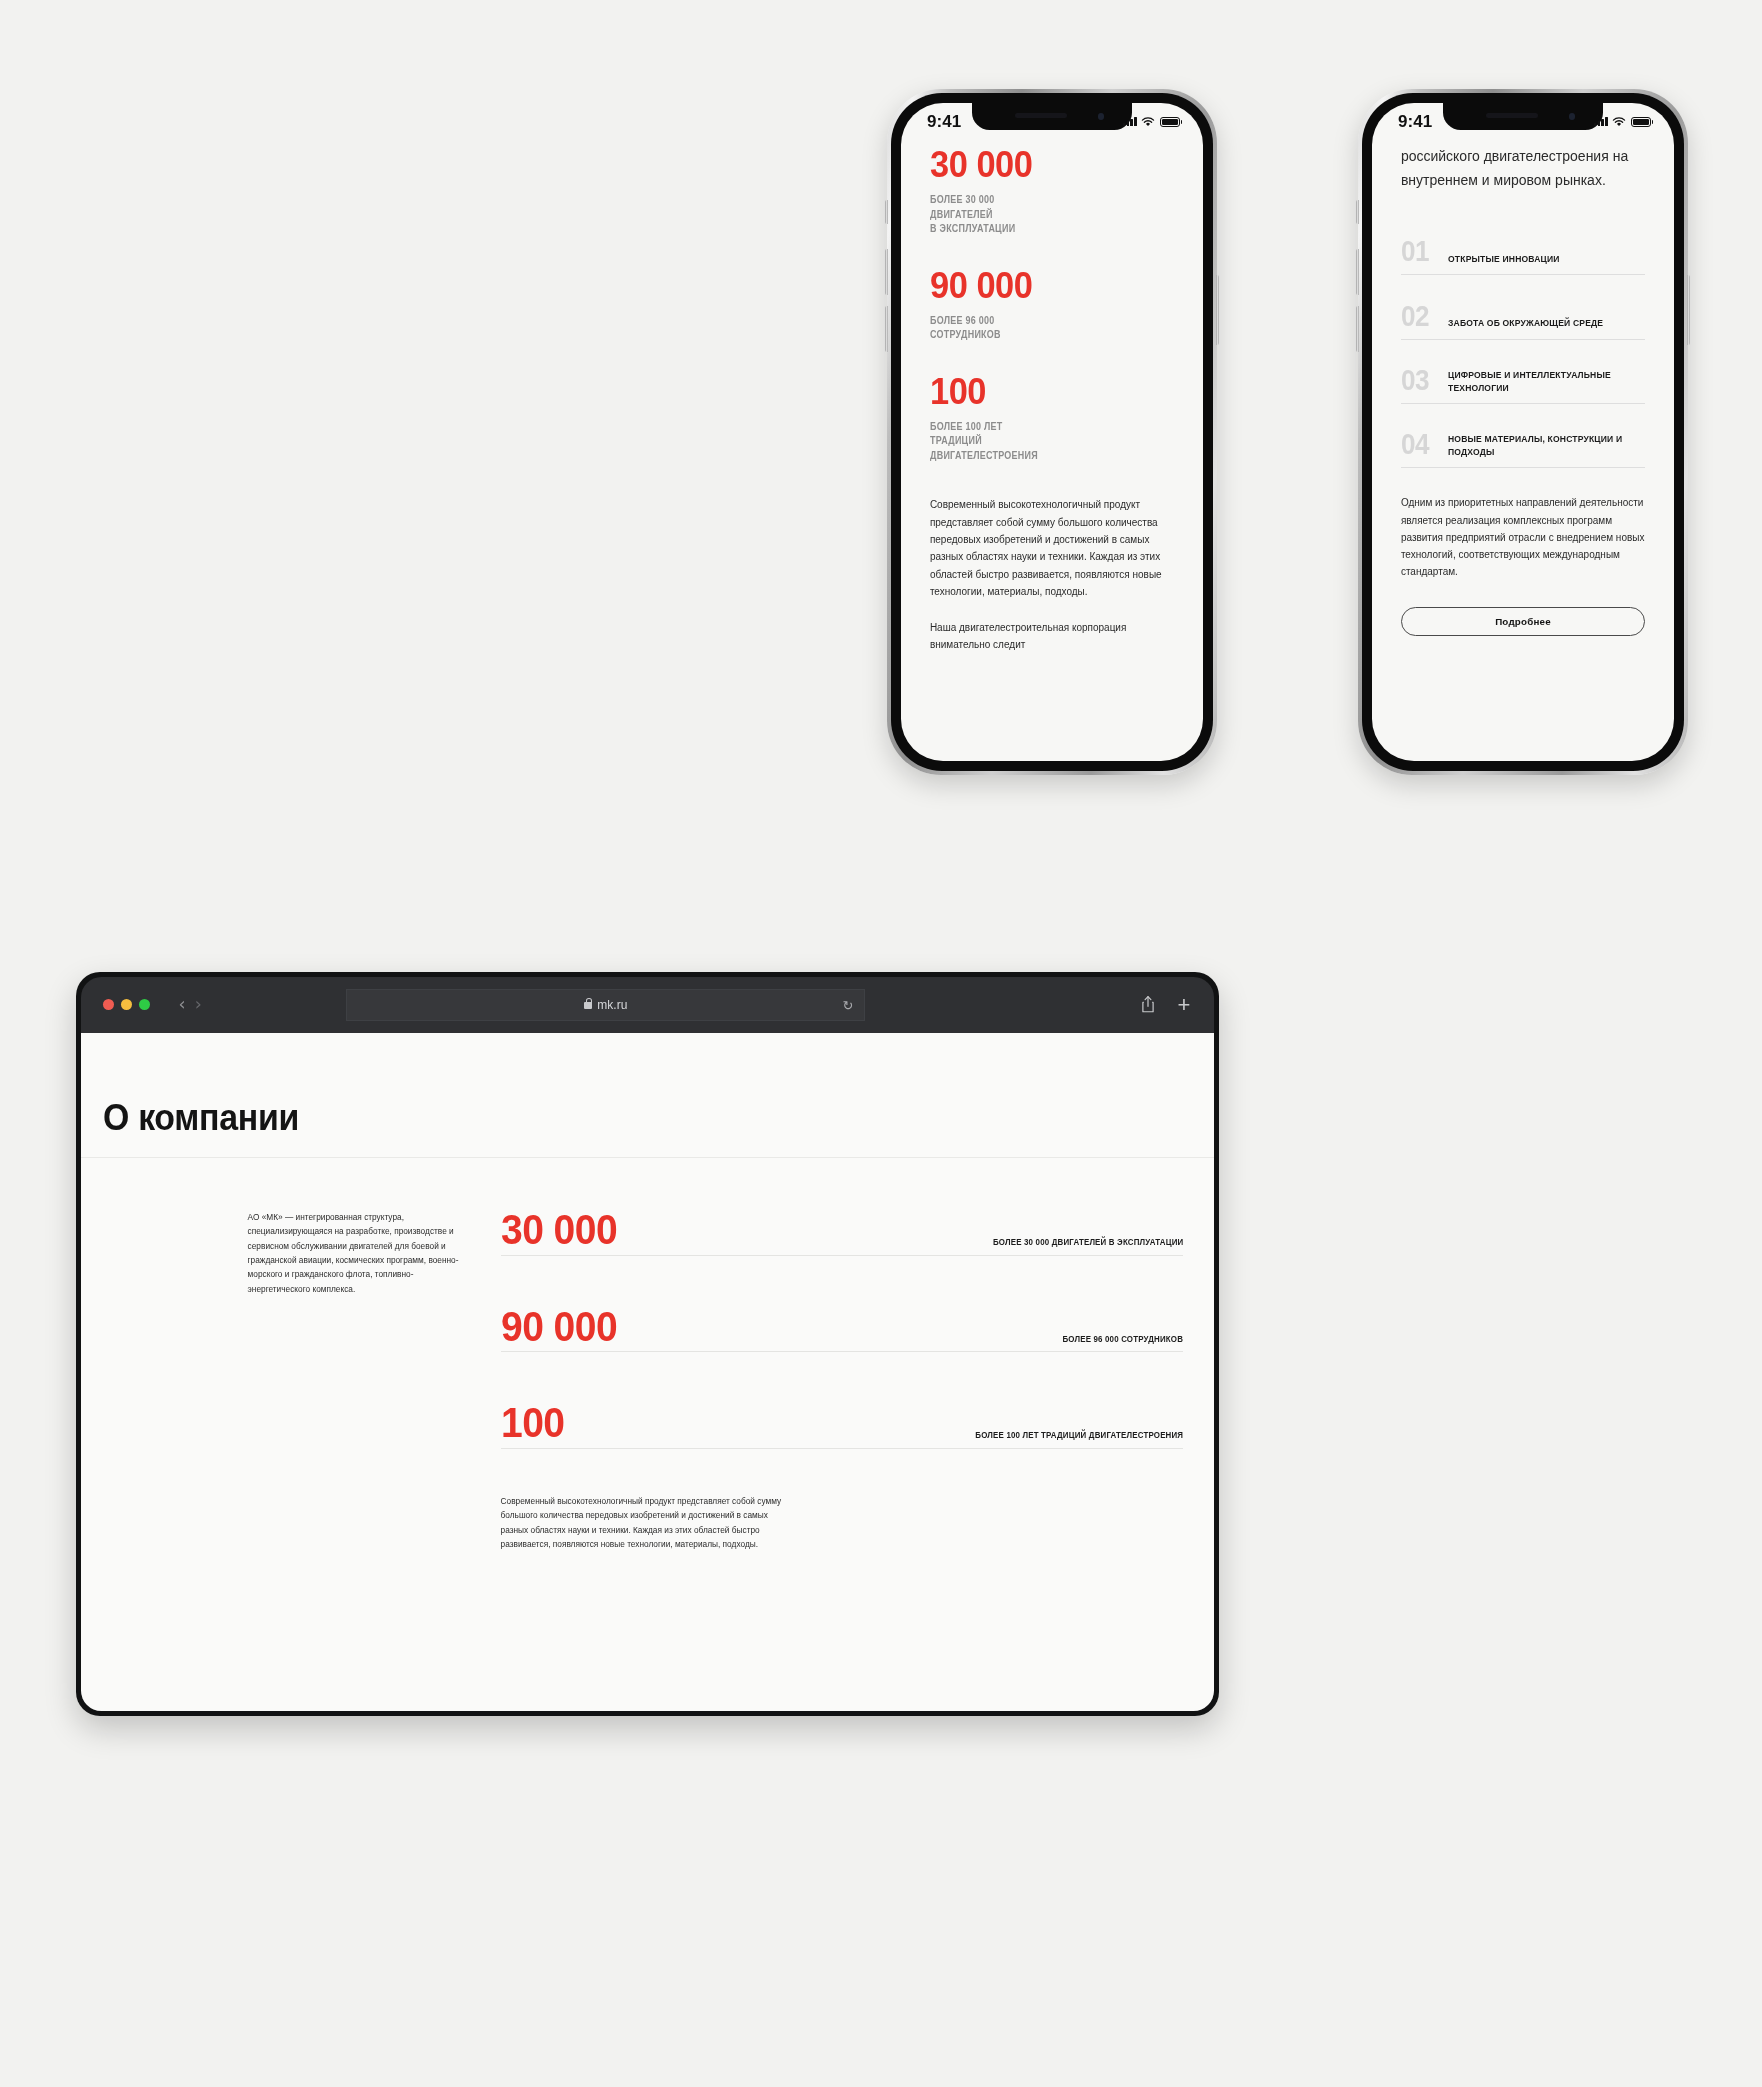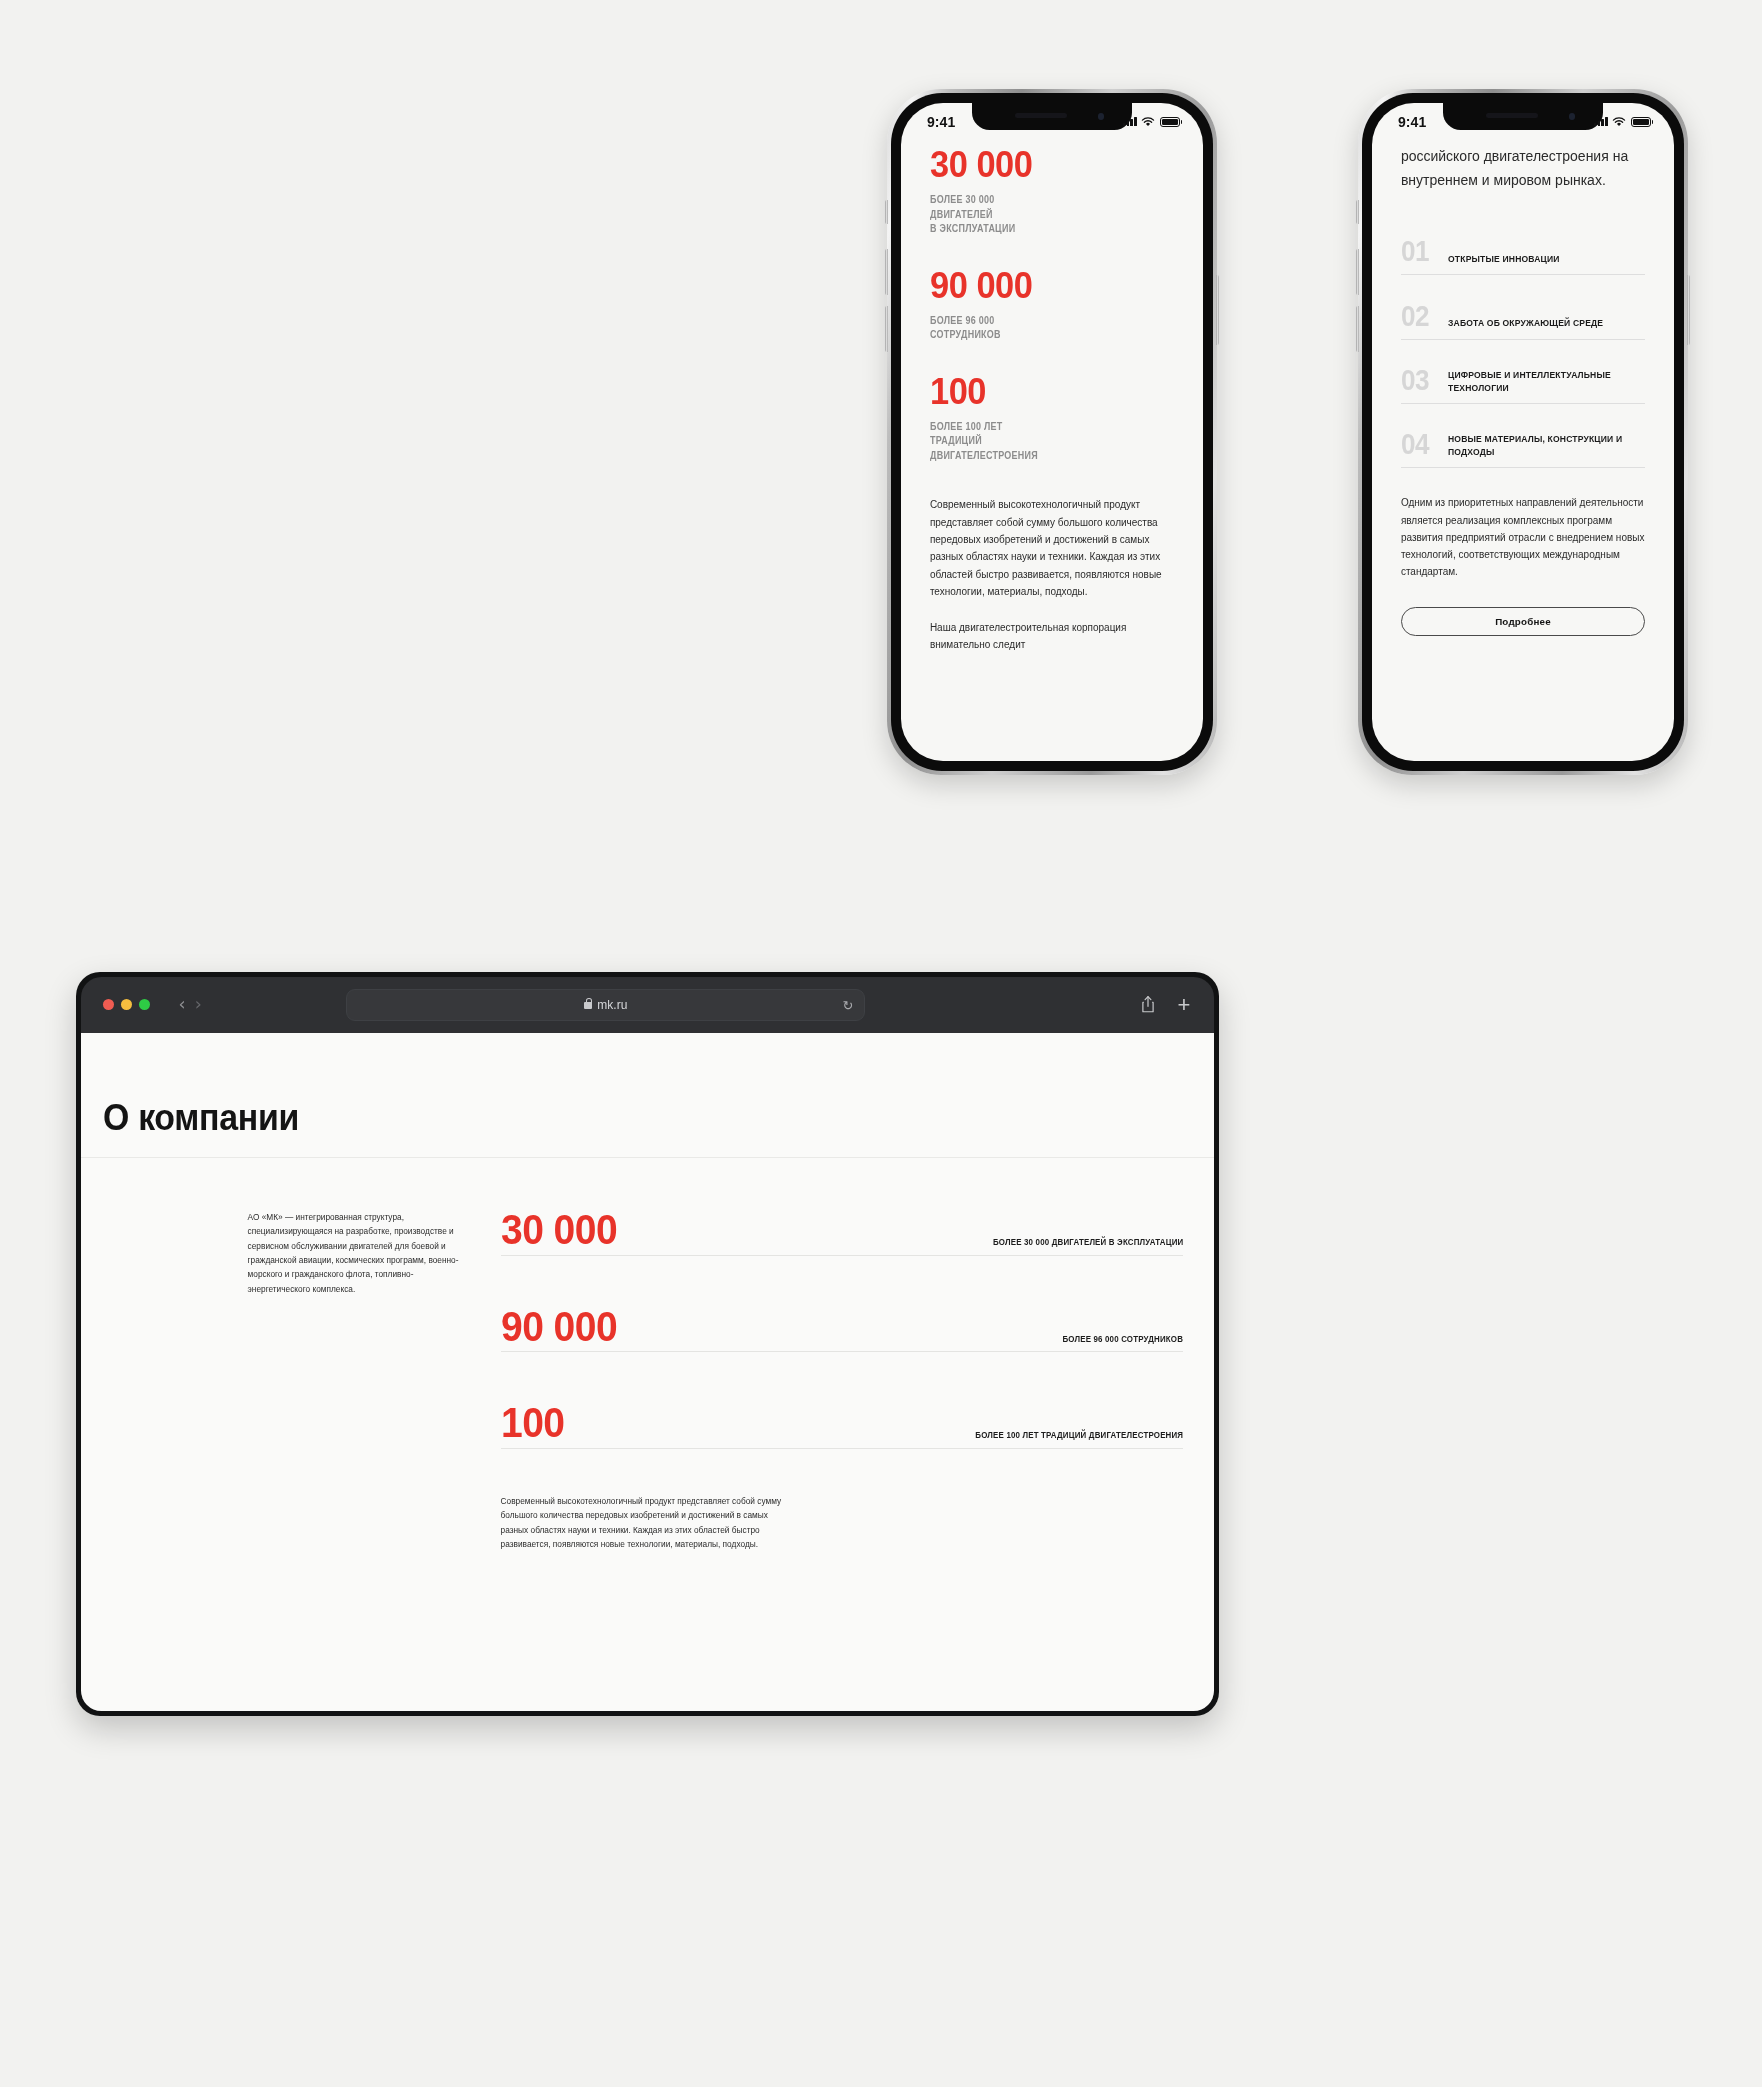--- a/index.html
+++ b/index.html
@@ -53,21 +53,21 @@
     background: #15151a;
   }
   .statusbar {
     position: absolute; top: 0; left: 0; right: 0;
     height: 31px;
     display: flex; align-items: center; justify-content: space-between;
     padding: 6.5px 23px 0 26px;
     z-index: 10;
   }
   .sb-time {
-    font-size: 14px; font-weight: 700; color: #111;
+    font-size: 17px; font-weight: 700; color: #111;
     letter-spacing: 0.1px;
   }
   .sb-icons { display: flex; align-items: center; gap: 4.6px; }
   .bars { display: flex; align-items: flex-end; gap: 1.4px; height: 9.3px; }
   .bars i { display:block; width: 2.4px; background: #111; border-radius: 0.6px; }
   .bars i:nth-child(1){height:3.7px}.bars i:nth-child(2){height:5.6px}
   .bars i:nth-child(3){height:7.4px}.bars i:nth-child(4){height:9.3px}
   .batt {
     width: 20.4px; height: 10.2px; border: 1.4px solid #111;
     border-radius: 3px; position: relative; padding: 1.2px;
@@ -195,21 +195,21 @@
   .navbtns { display:flex; gap:9.3px; margin-left: 13px; color:#8f9094; }
   .navbtns span { font-size: 17.6px; line-height: 1; cursor:pointer; font-family:"DejaVu Sans", sans-serif;}
   .navbtns span.fwd { color:#65666a; }
   .urlbar {
     flex: 1 1 auto;
     max-width: 519px;
     margin: 0 auto;
     height: 32px;
     background: #37383b;
     border: 0.9px solid #3e4044;
-    border-radius: 9px;
+    border-radius: 0;
     display: flex; align-items: center; justify-content: center;
     position: relative;
     cursor: text;
   }
   .url-core { display:flex; align-items:center; gap:5.6px; }
   .lock {
     width: 7.4px; height: 6.5px; background: #c9cacd; border-radius: 1.1px;
     position: relative; margin-top: 1.4px;
   }
   .lock::before {

